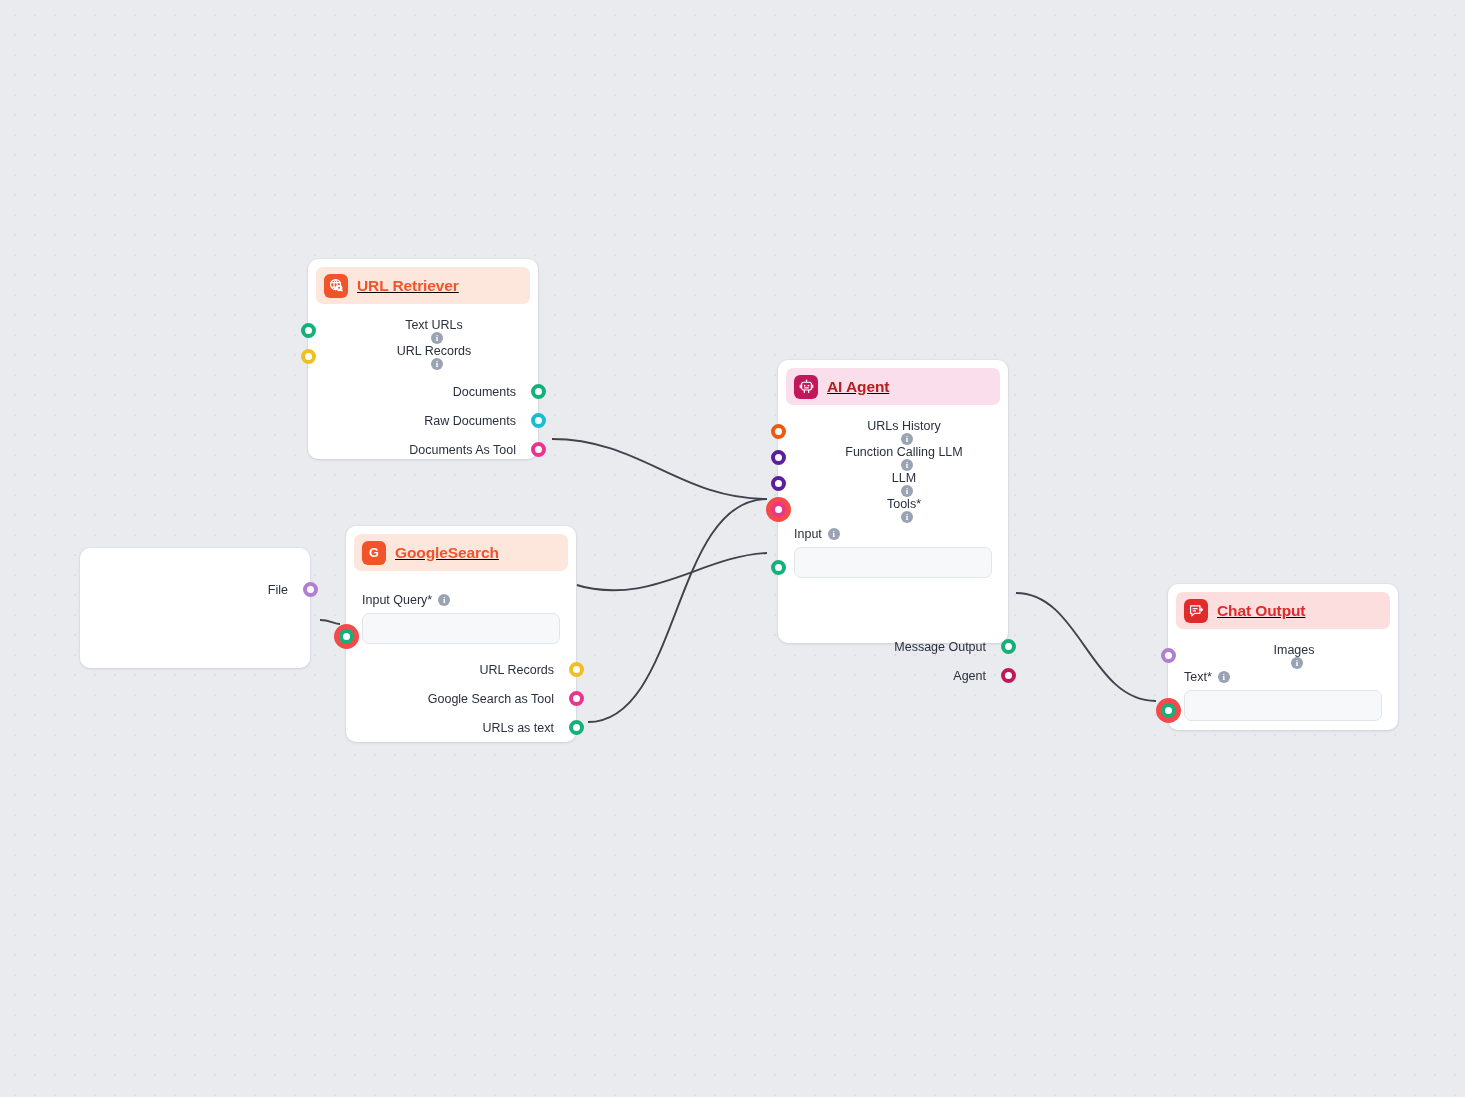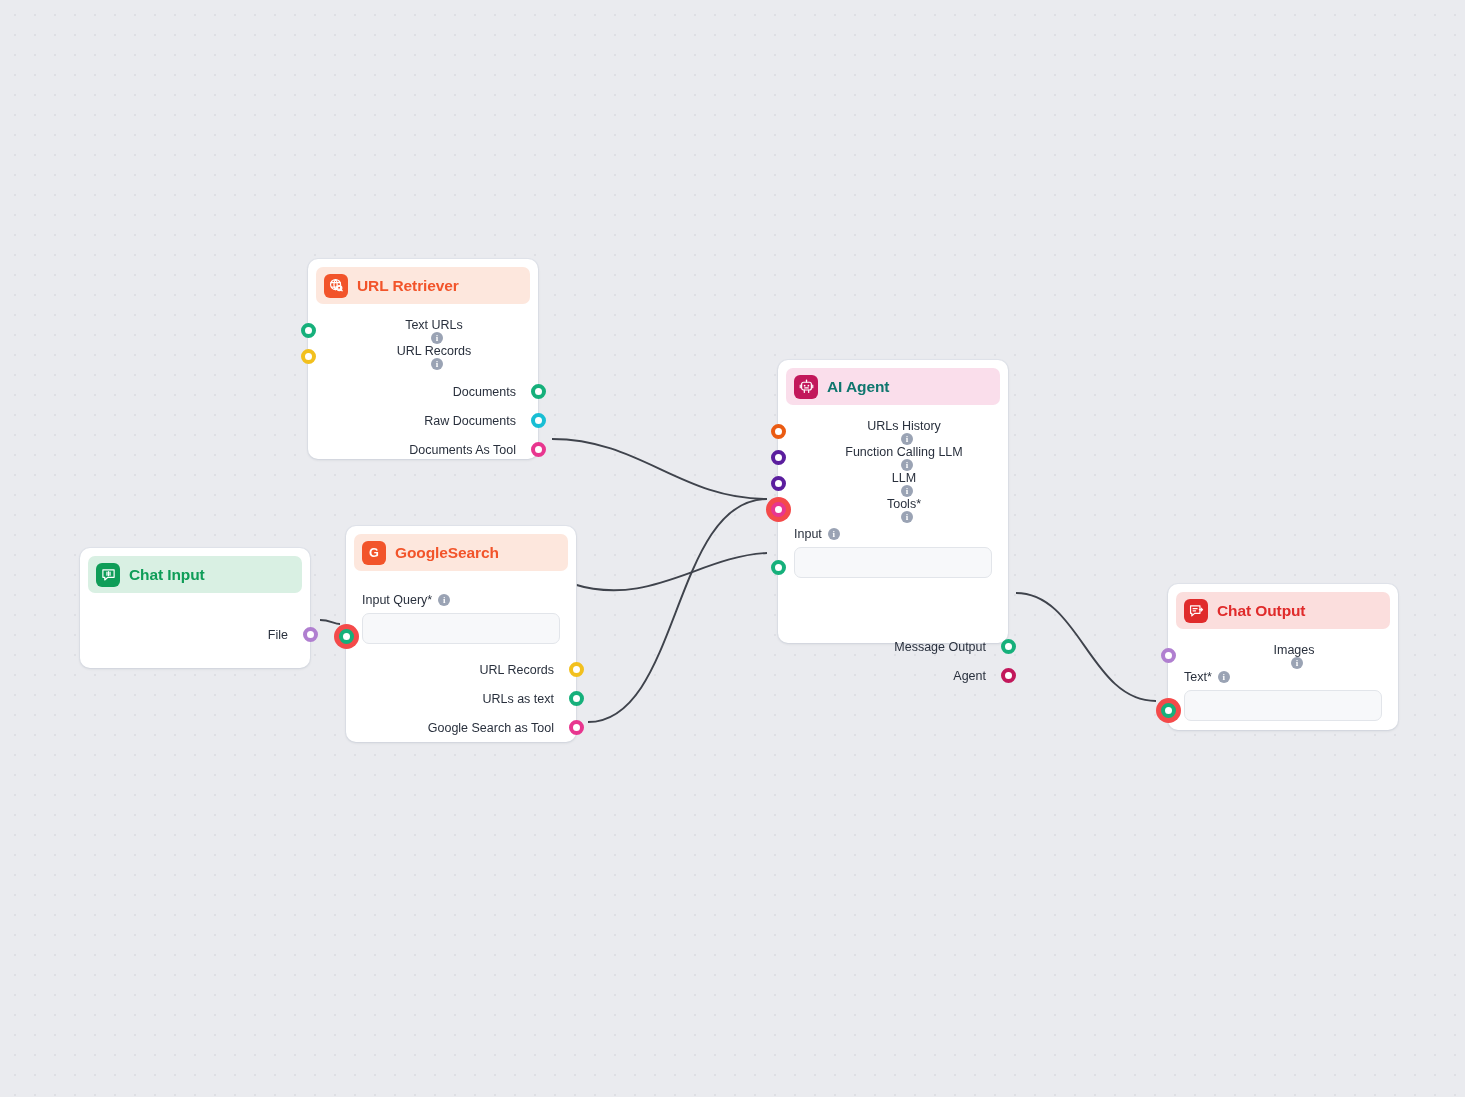--- a/index.html
+++ b/index.html
@@ -44,20 +44,21 @@
 
   .node-header {
     display: flex;
     align-items: center;
     gap: 9px;
     margin: 8px 8px 0 8px;
     padding: 6px 8px;
     border-radius: 7px;
     height: 25px;
     box-sizing: content-box;
+    text-decoration: underline;
   }
 
   .node-icon {
     width: 24px;
     height: 24px;
     border-radius: 6px;
     display: flex;
     align-items: center;
     justify-content: center;
     flex: 0 0 auto;
@@ -242,45 +243,45 @@
         <input class="field-input" value="" placeholder="" style="">
       </div>
 
       <div class="spacer" style="height:11px;"></div>
 
       <div class="port-row right" style="height:29px;">
         <span class="port-label">URL Records</span>
         <div class="port on-right" style="border-color:#f2c01e; top:7px;"></div>
       </div>
       <div class="port-row right" style="height:29px;">
+        <span class="port-label">Google Search as Tool</span>
+        <div class="port on-right" style="border-color:#e8368f; top:7px;"></div>
+      </div>
+      <div class="port-row right" style="height:29px;">
         <span class="port-label">URLs as text</span>
         <div class="port on-right" style="border-color:#16b07b; top:7px;"></div>
-      </div>
-      <div class="port-row right" style="height:29px;">
-        <span class="port-label">Google Search as Tool</span>
-        <div class="port on-right" style="border-color:#e8368f; top:7px;"></div>
       </div>
     </div>
   </div>
 
   <div class="node" style="left:778px; top:360px; width:230px; height:283px;">
     <div class="node-header" style="background:#fadeeb;">
       <div class="node-icon" style="background:#c2185b;">
         <svg width="15" height="15" viewBox="0 0 24 24" fill="none" stroke="#ffffff" stroke-width="1.9" stroke-linecap="round">
           <path d="M12 2.2 v2.6"></path>
           <circle cx="12" cy="1.8" r="1.1" fill="#ffffff" stroke="none"></circle>
           <rect x="4.2" y="5.2" width="15.6" height="12.4" rx="3.2"></rect>
           <circle cx="9" cy="10.6" r="1.4" fill="#ffffff" stroke="none"></circle>
           <circle cx="15" cy="10.6" r="1.4" fill="#ffffff" stroke="none"></circle>
           <path d="M9.2 14.3 h5.6"></path>
           <path d="M2 9.8 v4.2 M22 9.8 v4.2"></path>
           <path d="M8.5 17.8 v3.6 M15.5 17.8 v3.6"></path>
         </svg>
       </div>
-      <div class="node-title" style="color:#0f766e;">AI Agent</div>
+      <div class="node-title" style="color:#b91c1c;">AI Agent</div>
     </div>
 
     <div class="node-body" style="padding-top:14px;">
       <div class="port-row left">
         <div class="port on-left" style="border-color:#ea5b12; top:5px;"></div>
         <span class="port-label">URLs History</span>
         <span class="info-icon">i</span>
       </div>
       <div class="port-row left">
         <div class="port on-left" style="border-color:#5b1e9e; top:5px;"></div>
@@ -317,29 +318,20 @@
         <div class="port on-right" style="border-color:#16b07b; top:7px;"></div>
       </div>
       <div class="port-row right" style="height:29px;">
         <span class="port-label">Agent</span>
         <div class="port on-right" style="border-color:#c2185b; top:7px;"></div>
       </div>
     </div>
   </div>
 
   <div class="node" style="left:80px; top:548px; width:230px; height:120px;">
-    <div class="node-header" style="background:#d9f0e3;">
-      <div class="node-icon" style="background:#0f9d58;">
-        <svg width="15" height="15" viewBox="0 0 24 24" fill="none" stroke="#ffffff" stroke-width="1.9" stroke-linejoin="round" stroke-linecap="round">
-          <path d="M3 4.5 h18 v12 h-10 l-5 4.2 v-4.2 h-3 z"></path>
-          <path d="M9.5 8 v5 M14.5 8 v5 M12 7.2 v6.6"></path>
-        </svg>
-      </div>
-      <div class="node-title" style="color:#0f9d58;">Chat Input</div>
-    </div>
 
     <div class="node-body" style="padding-top:27px;">
       <div class="port-row right" style="height:29px;">
         <span class="port-label">File</span>
         <div class="port on-right" style="border-color:#b07fd0; top:7px;"></div>
       </div>
     </div>
   </div>
 
   <div class="node" style="left:1168px; top:584px; width:230px; height:146px;">

